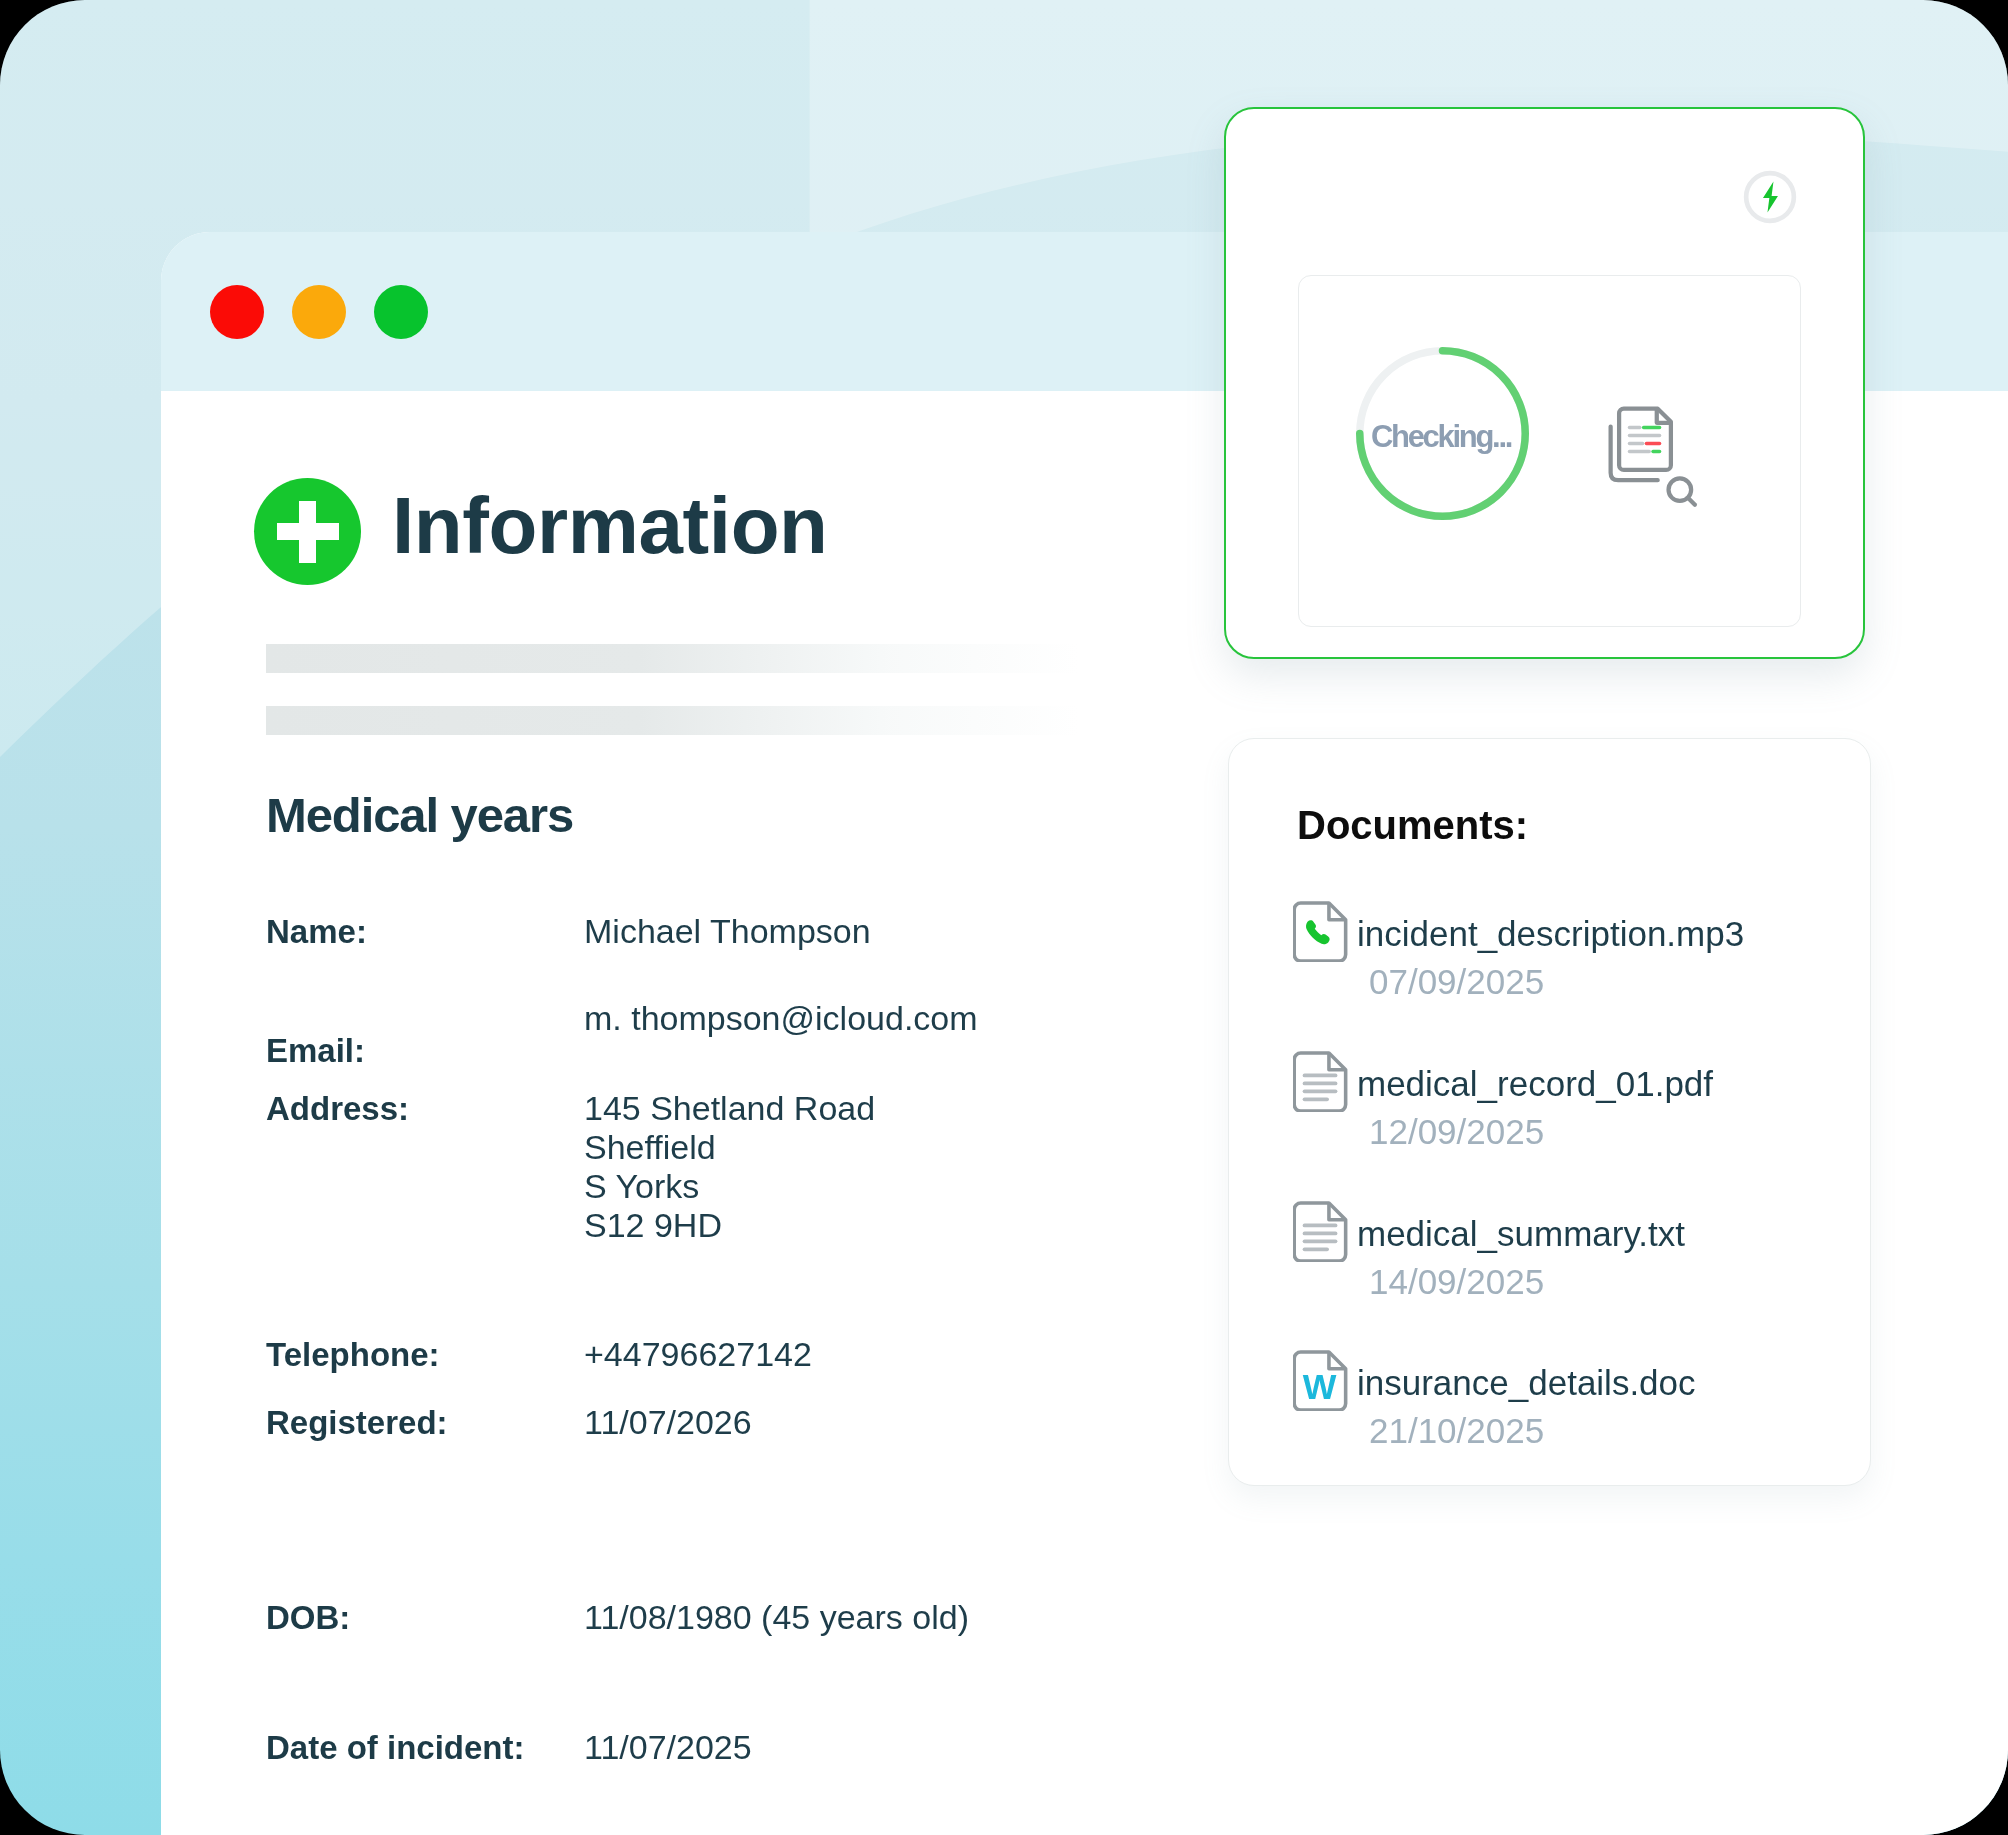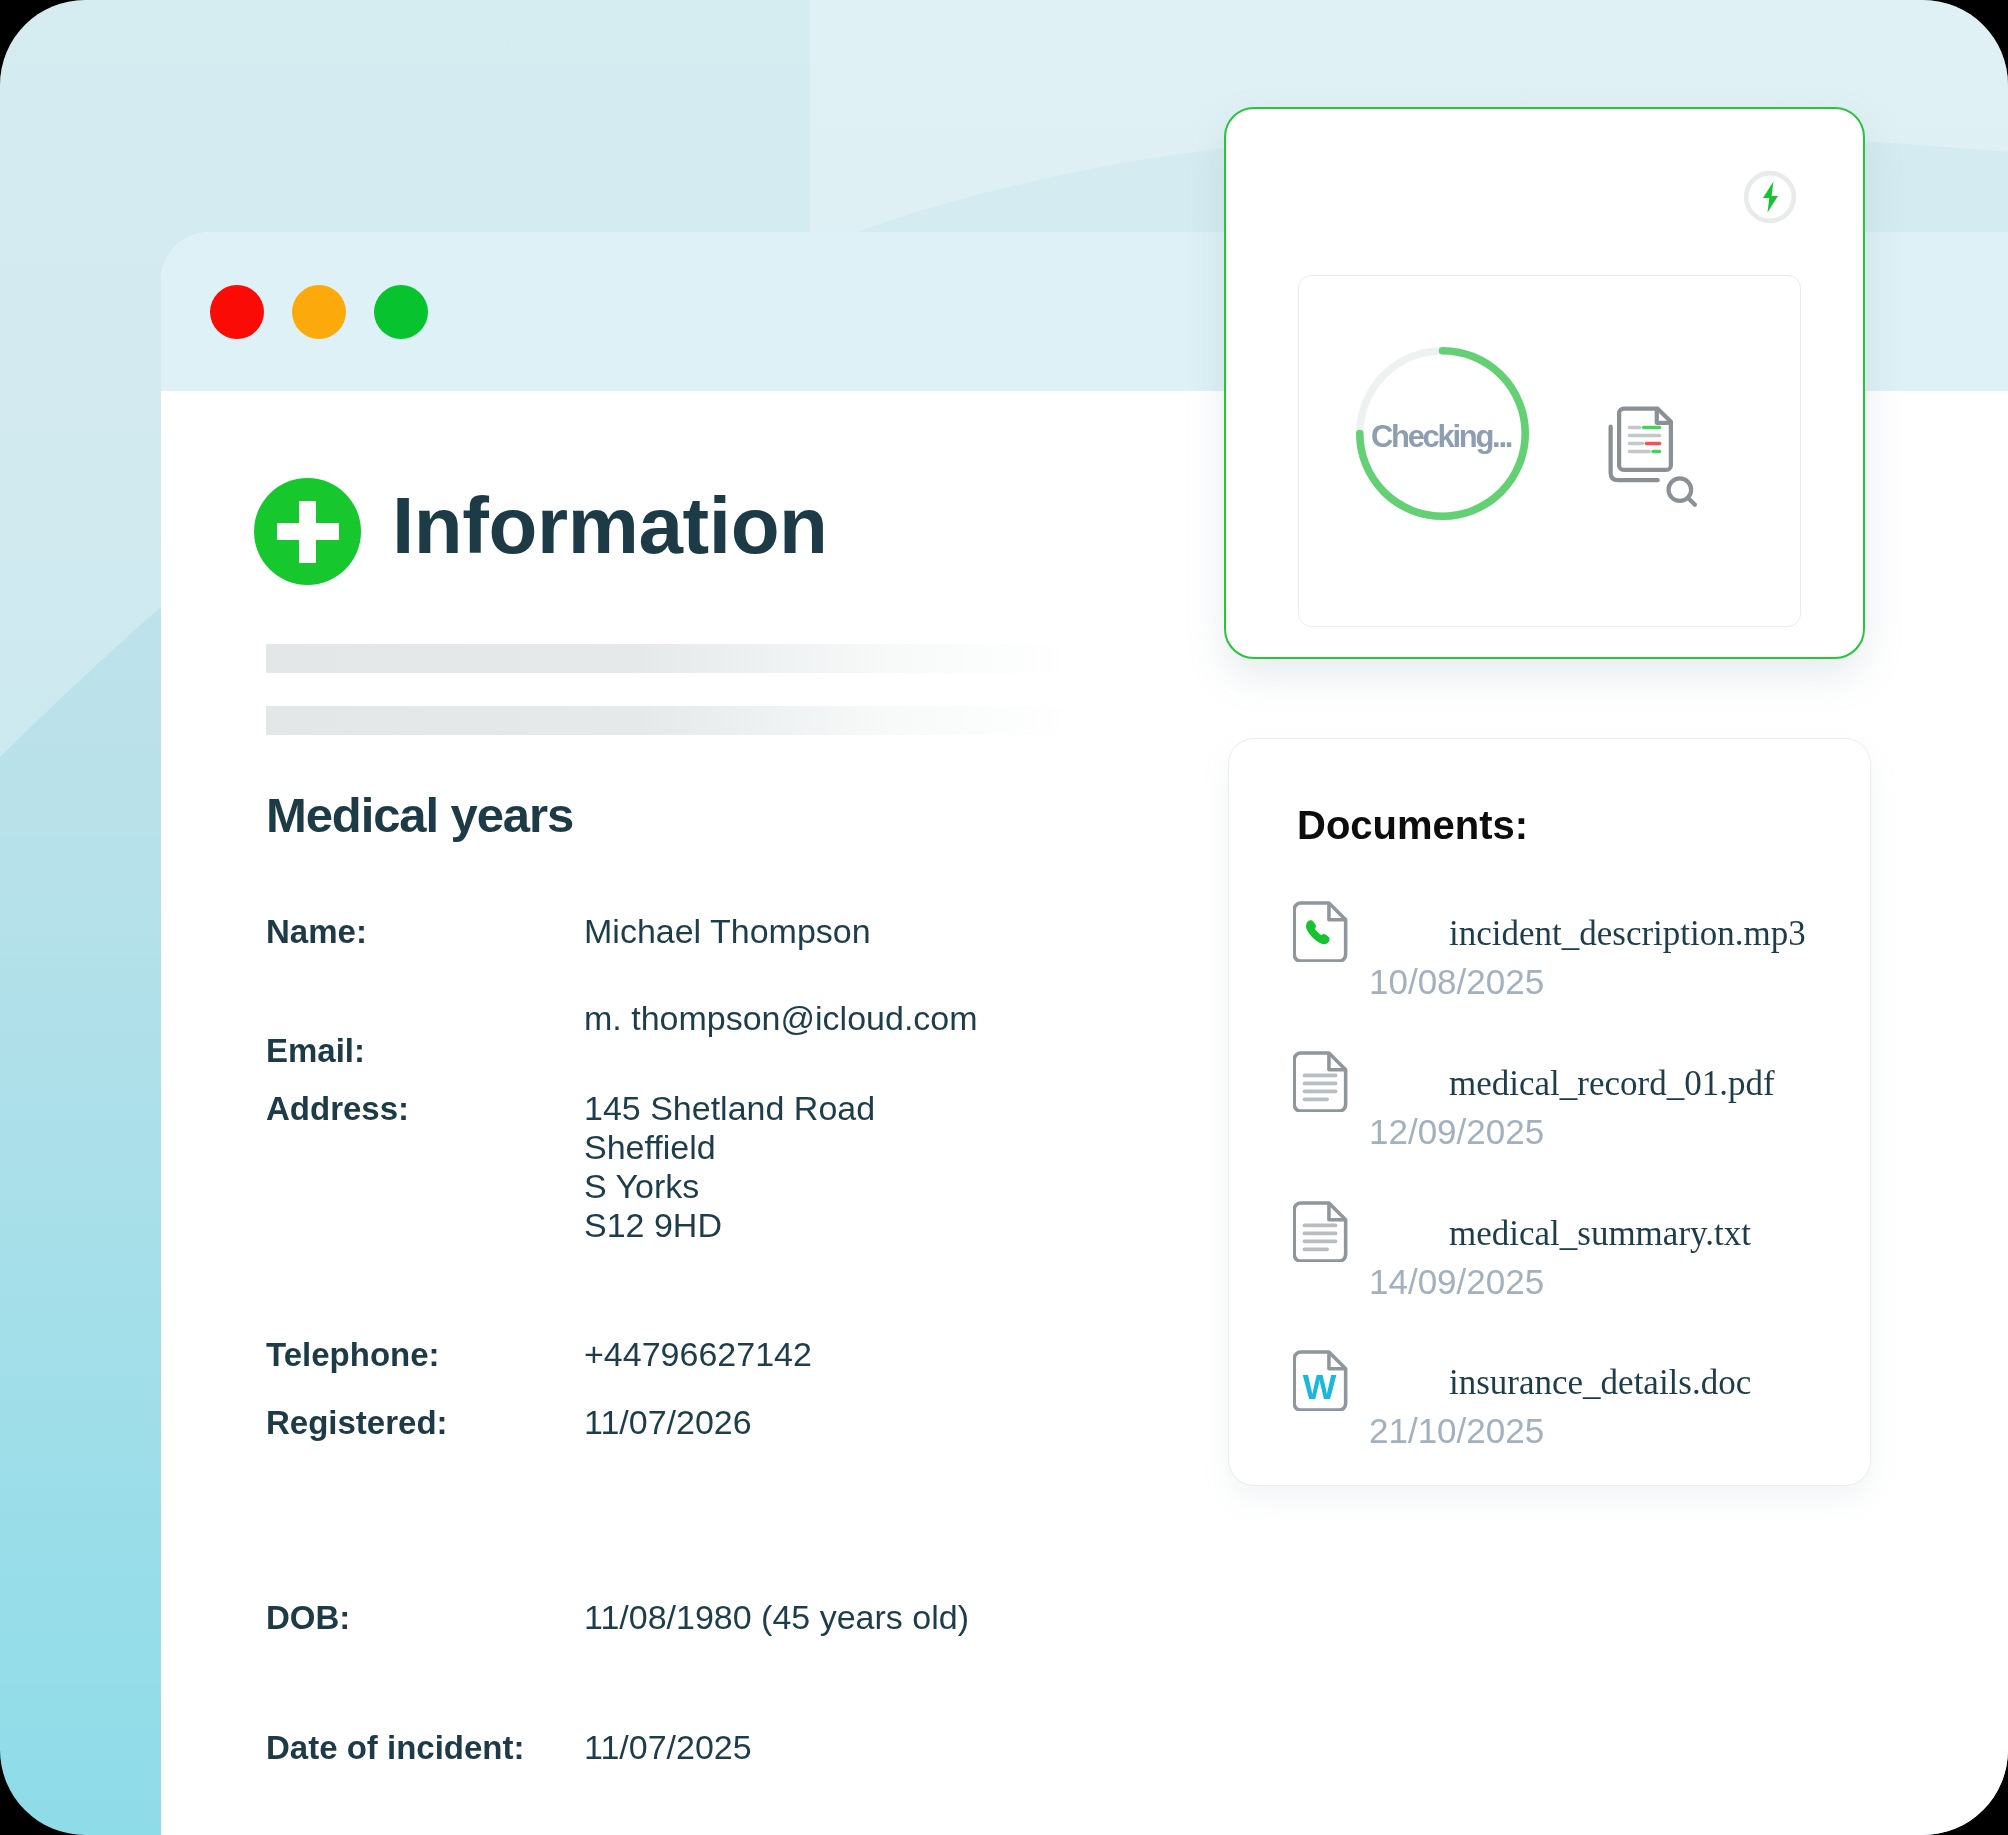--- a/index.html
+++ b/index.html
@@ -26,21 +26,21 @@
   .lab{position:absolute;left:266px;font-size:33px;font-weight:bold;color:#1d3b47;line-height:1;white-space:nowrap;}
   .val{position:absolute;left:584px;font-size:34px;color:#1e3d4a;line-height:1;white-space:nowrap;}
   
   .card{position:absolute;background:#fff;box-sizing:border-box;}
   .review{left:1224px;top:107px;width:641px;height:552px;border:2.8px solid #28c43c;border-radius:30px;box-shadow:0 17px 38px rgba(120,150,160,0.18);}
   .rtitle{position:absolute;left:1298px;top:174px;font-size:41px;font-weight:bold;color:#0d0d0d;line-height:1;}
   .rpanel{position:absolute;left:1298px;top:275px;width:503px;height:352px;border:1.9px solid #e9eced;border-radius:13px;box-sizing:border-box;}
   .checking{position:absolute;left:1300px;top:421px;width:282px;text-align:center;font-size:31px;font-weight:bold;color:#8d9eb2;line-height:1;letter-spacing:-2.3px;}
   .docs{left:1228px;top:738px;width:643px;height:748px;border:1.9px solid #e9eded;border-radius:26px;box-shadow:0 13px 28px rgba(130,160,170,0.10);}
   .dtitle{position:absolute;left:1297px;top:805px;font-size:40px;font-weight:bold;color:#0d0d0d;line-height:1;}
-  .fname{position:absolute;left:1449px;font-size:35px;color:#1e3d4a;line-height:1;white-space:nowrap;font-family:Liberation Serif, serif;}
+  .fname{position:absolute;left:1357px;font-size:35px;color:#1e3d4a;line-height:1;white-space:nowrap;}
   .fdate{position:absolute;left:1369px;font-size:35px;color:#a2b1bd;line-height:1;white-space:nowrap;}
 </style>
 </head>
 <body>
 <div class="canvas">
   <svg class="swoosh" width="2008" height="1835" viewBox="0 0 2133 1949">
     <path d="M0,804 C250,560 420,430 700,330 C950,258 1400,255 2133,258 L2133,0 L0,0 Z" fill="rgba(255,255,255,0.27)"></path>
     <path d="M860,265 C1050,190 1250,155 1500,138 C1700,125 1950,148 2133,161 L2133,0 L860,0 Z" fill="rgba(255,255,255,0.27)"></path>
   </svg>
   <div class="browser"></div>
@@ -102,21 +102,21 @@
 
   <div class="card docs"></div>
   <div class="dtitle">Documents:</div>
 
   <svg class="abs" style="left:1293px;top:901px;" width="55" height="61" viewBox="0 0 58 65">
     <path d="M8 2.2 L38 2.2 L55.8 20 L55.8 57 A 7 7 0 0 1 48.8 64 L8 64 A 7 7 0 0 1 1 57 L1 9.2 A 7 7 0 0 1 8 2.2 Z" fill="#fff" stroke="#8f979c" stroke-width="3.8" stroke-linejoin="round"></path>
     <path d="M38 2.2 L38 20 L55.8 20" fill="none" stroke="#8f979c" stroke-width="3.8" stroke-linejoin="round"></path>
     <path d="M18 24 c3 -3 7 -3 9 0 l3 4 c1.6 2 1 4.5 -1 6.5 c3 4 6 7 10 10 c2 -2 4.5 -2.6 6.5 -1 l4 3 c3 2 3 6 0 9 c-2.5 2.5 -6.5 3.5 -10 2 c-10 -4.5 -18 -12.5 -23 -22.5 c-1.5 -3.5 -0.8 -8 1.5 -11 Z" fill="#17c42f" transform="translate(26,33) scale(0.7) translate(-33.5,-39.5)"></path>
   </svg>
   <div class="fname" style="top:916px;">incident_description.mp3</div>
-  <div class="fdate" style="top:964px;">10/08/2025</div>
+  <div class="fdate" style="top:964px;">07/09/2025</div>
 
   <svg class="abs" style="left:1293px;top:1051px;" width="55" height="61" viewBox="0 0 58 65">
     <path d="M8 2.2 L38 2.2 L55.8 20 L55.8 57 A 7 7 0 0 1 48.8 64 L8 64 A 7 7 0 0 1 1 57 L1 9.2 A 7 7 0 0 1 8 2.2 Z" fill="#fff" stroke="#8f979c" stroke-width="3.8" stroke-linejoin="round"></path>
     <path d="M38 2.2 L38 20 L55.8 20" fill="none" stroke="#8f979c" stroke-width="3.8" stroke-linejoin="round"></path>
     <g stroke="#b7bdc1" stroke-width="4" stroke-linecap="round">
       <path d="M12 26 L45 26"></path>
         <path d="M12 34.5 L45 34.5"></path>
         <path d="M12 43 L45 43"></path>
         <path d="M12 51.5 L36 51.5"></path>
     </g>

